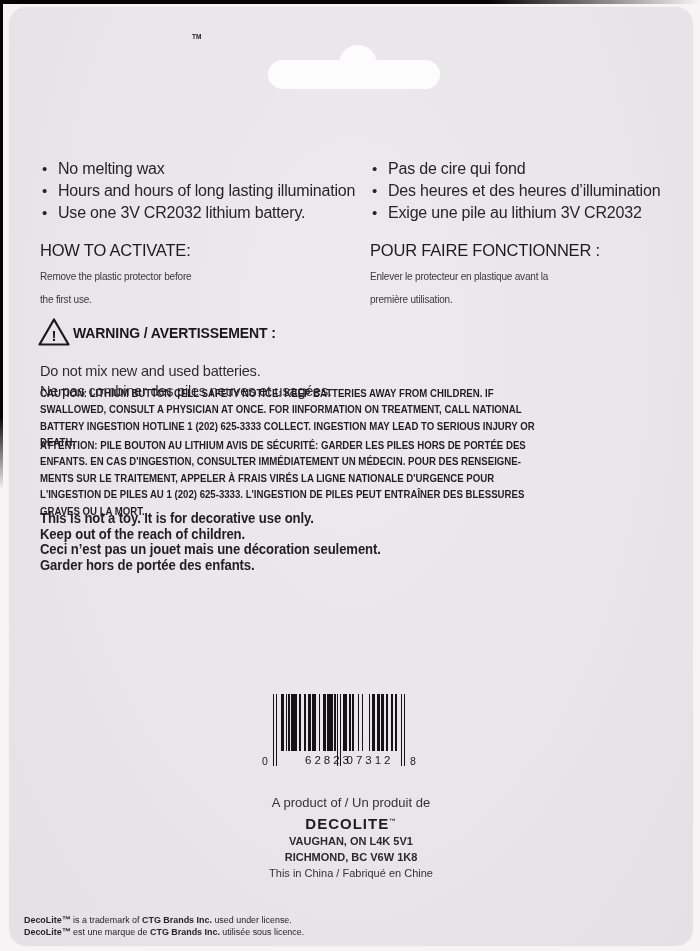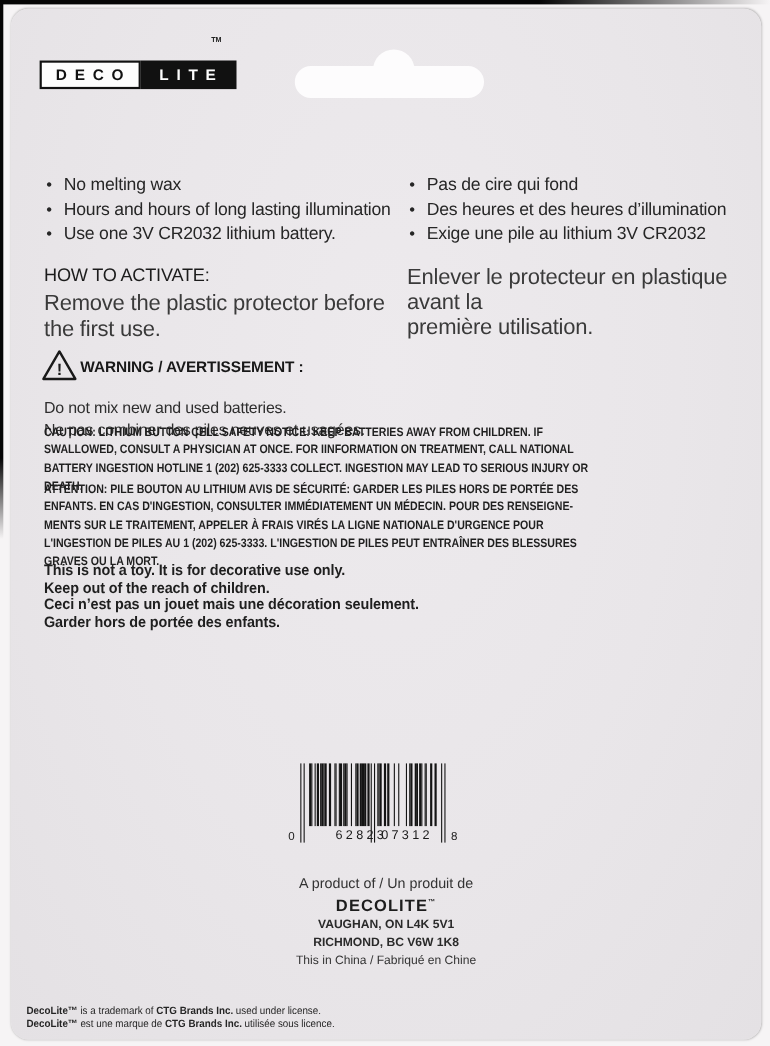--- a/index.html
+++ b/index.html
@@ -24,21 +24,21 @@
   
   .features{position:absolute;top:150px;list-style:none;margin:0;padding:0;}
   .features.en{left:30px;width:330px;}
   .features.fr{left:360px;width:320px;}
   .features li{font-size:16px;line-height:22px;color:#262626;letter-spacing:-0.2px;padding-left:18px;position:relative;}
   .features li::before{content:"•";position:absolute;left:2px;font-size:15px;}
   
   .activate{position:absolute;top:233px;width:330px;}
   .activate.en{left:30px;} .activate.fr{left:360px;}
   .activate .hd{font-weight:normal;font-size:16.5px;color:#1c1c1c;letter-spacing:-0.2px;margin:0 0 5px 0;}
-  .activate .bd{font-size:20px;line-height:23px;color:#3a3a3a;white-space:pre-line;letter-spacing:-0.2px;}
+  .activate .bd{font-size:10px;line-height:23px;color:#3a3a3a;white-space:pre-line;letter-spacing:-0.2px;}
   
   .warn-tri{position:absolute;left:27px;top:309px;}
   .warn-title{position:absolute;left:63px;top:317px;font-weight:bold;font-size:14px;color:#181818;letter-spacing:-0.1px;}
   .warn-body{position:absolute;left:30px;top:342px;font-size:14.5px;line-height:19.5px;color:#2e2e2e;white-space:pre-line;letter-spacing:-0.2px;margin-top:12px;}
   
   .caution{position:absolute;left:30px;width:580px;font-weight:bold;font-size:11.2px;line-height:16.4px;
            color:#1f1f1f;white-space:pre-line;transform:scaleX(.86);transform-origin:left top;}
   .caution.en{top:377px;} .caution.fr{top:429px;}
   
   .notice{position:absolute;left:30px;top:503px;width:420px;font-weight:bold;font-size:13.8px;line-height:15.6px;
@@ -67,24 +67,20 @@
   .legal .b{font-weight:bold;}
 </style>
 </head>
 <body>
 
 <div class="edge-top"></div>
 <div class="edge-left"></div>
 
 <div class="card">
 
-  <div class="logo">
-    <span class="logo-deco">DECO</span>
-    <span class="logo-lite">LITE</span>
-  </div>
   <span class="logo-tm">TM</span>
 
   <div class="hole-bump"></div>
   <div class="hole-slot"></div>
 
   <ul class="features en">
     <li>No melting wax</li>
     <li>Hours and hours of long lasting illumination</li>
     <li>Use one 3V CR2032 lithium battery.</li>
   </ul>
@@ -93,20 +89,21 @@
     <li>Des heures et des heures d’illumination</li>
     <li>Exige une pile au lithium 3V CR2032</li>
   </ul>
 
   <div class="activate en">
     <div class="hd">HOW TO ACTIVATE:</div>
     <div class="bd">Remove the plastic protector before
 the first use.</div>
   </div>
   <div class="activate fr">
+    <div class="hd">POUR FAIRE FONCTIONNER :</div>
     <div class="bd">Enlever le protecteur en plastique avant la
 première utilisation.</div>
   </div>
 
   <svg class="warn-tri" width="34" height="30" viewBox="0 0 34 30">
     <path d="M17 2.5 L31.5 27.5 L2.5 27.5 Z" fill="none" stroke="#1a1a1a" stroke-width="2.2" stroke-linejoin="round"></path>
     <text x="17" y="24" text-anchor="middle" font-size="15" font-weight="bold" fill="#1a1a1a">!</text>
   </svg>
   <div class="warn-title">WARNING / AVERTISSEMENT :</div>
   <div class="warn-body">Do not mix new and used batteries.

